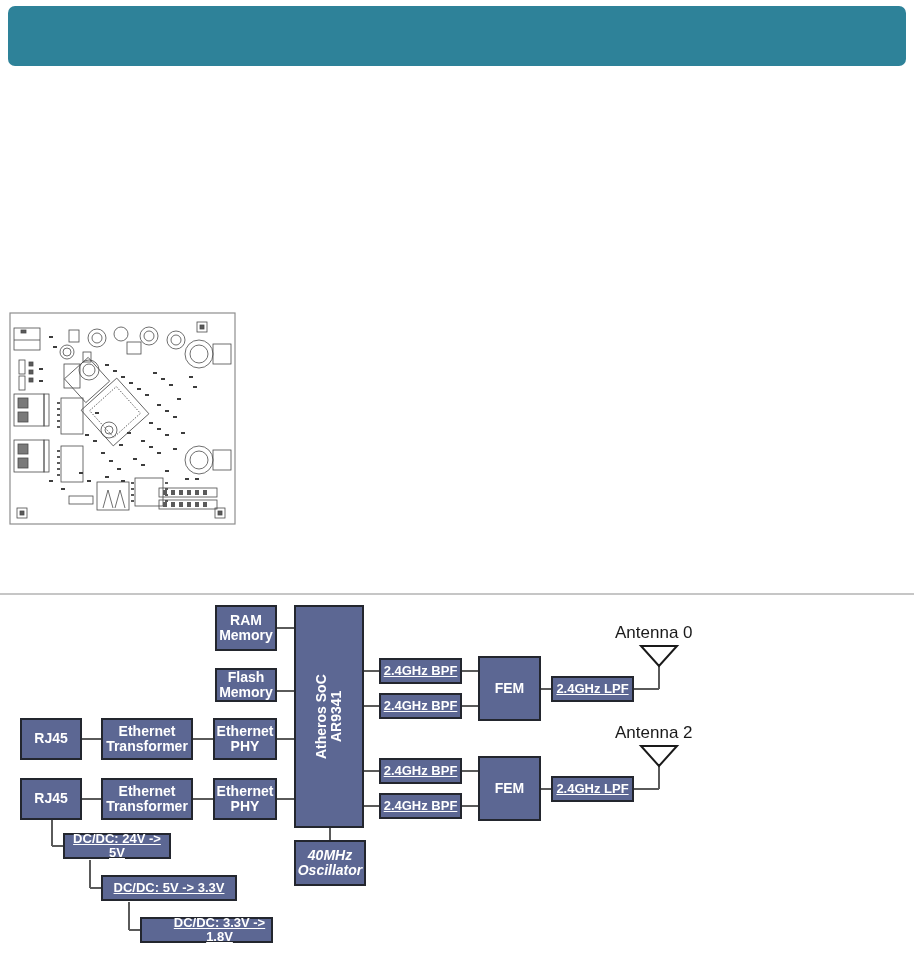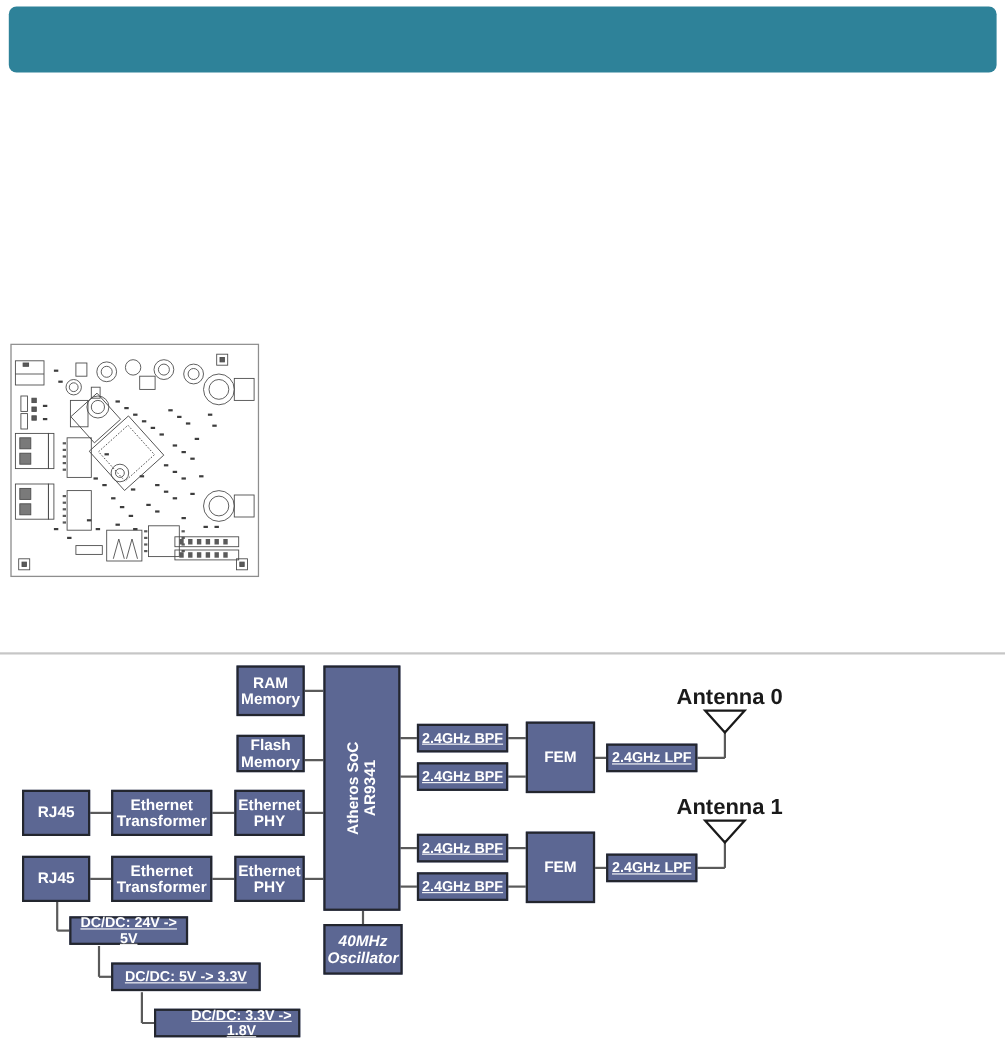--- a/index.html
+++ b/index.html
@@ -77,22 +77,22 @@
   .blk.small { font-size: 13px; text-decoration: underline; }
 
   .blk-vert {
     writing-mode: vertical-rl;
     transform: rotate(180deg);
   }
 
   .ant-label {
     position: absolute;
     color: #1a1a1a;
-    font-size: 20px;
-    font-weight: bold;
+    font-size: 17px;
+    font-weight: normal;
     white-space: nowrap;
   }
 </style>
 </head>
 <body>
 
 <div id="header-banner">
   <div id="header-title"></div>
 </div>
 
@@ -337,21 +337,21 @@
   <div class="blk small" style="left:379px; top:170px; width:83px; height:26px;">2.4GHz BPF</div>
   <div class="blk small" style="left:379px; top:205px; width:83px; height:26px;">2.4GHz BPF</div>
 
   <div class="blk" style="left:478px; top:68px; width:63px; height:65px;">FEM</div>
   <div class="blk" style="left:478px; top:168px; width:63px; height:65px;">FEM</div>
 
   <div class="blk small" style="left:551px; top:88px; width:83px; height:26px;">2.4GHz LPF</div>
   <div class="blk small" style="left:551px; top:188px; width:83px; height:26px;">2.4GHz LPF</div>
 
   <div class="ant-label" style="left:615px; top:35px;">Antenna 0</div>
-  <div class="ant-label" style="left:615px; top:135px;">Antenna 1</div>
+  <div class="ant-label" style="left:615px; top:135px;">Antenna 2</div>
 
   <div class="blk" style="left:294px; top:252px; width:72px; height:46px;font-style:italic;">40MHz
 Oscillator</div>
 
   <div class="blk small" style="left:63px; top:245px; width:108px; height:26px;">DC/DC: 24V -&gt; 5V</div>
   <div class="blk small" style="left:101px; top:287px; width:136px; height:26px;">DC/DC: 5V -&gt; 3.3V</div>
   <div class="blk small" style="left:140px; top:329px; width:133px; height:26px;padding-left:28px;">DC/DC: 3.3V -&gt; 1.8V</div>
 
 </div>
 

